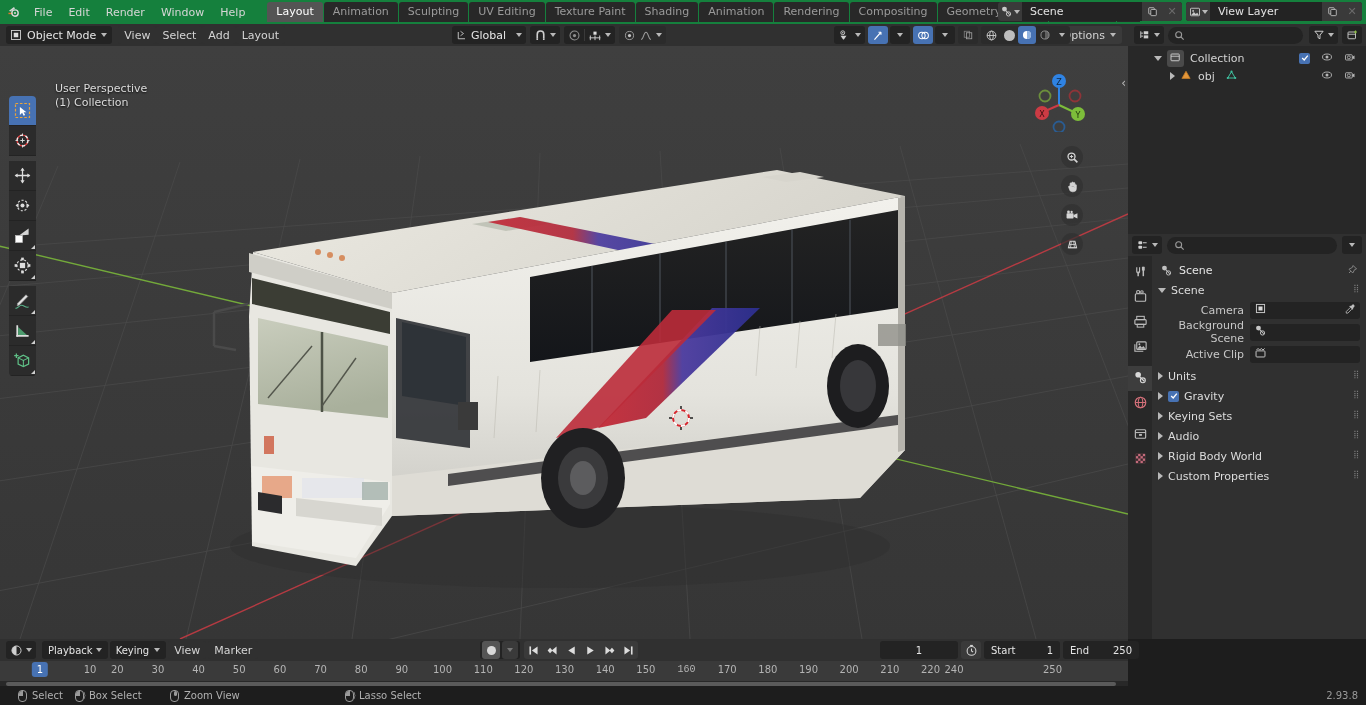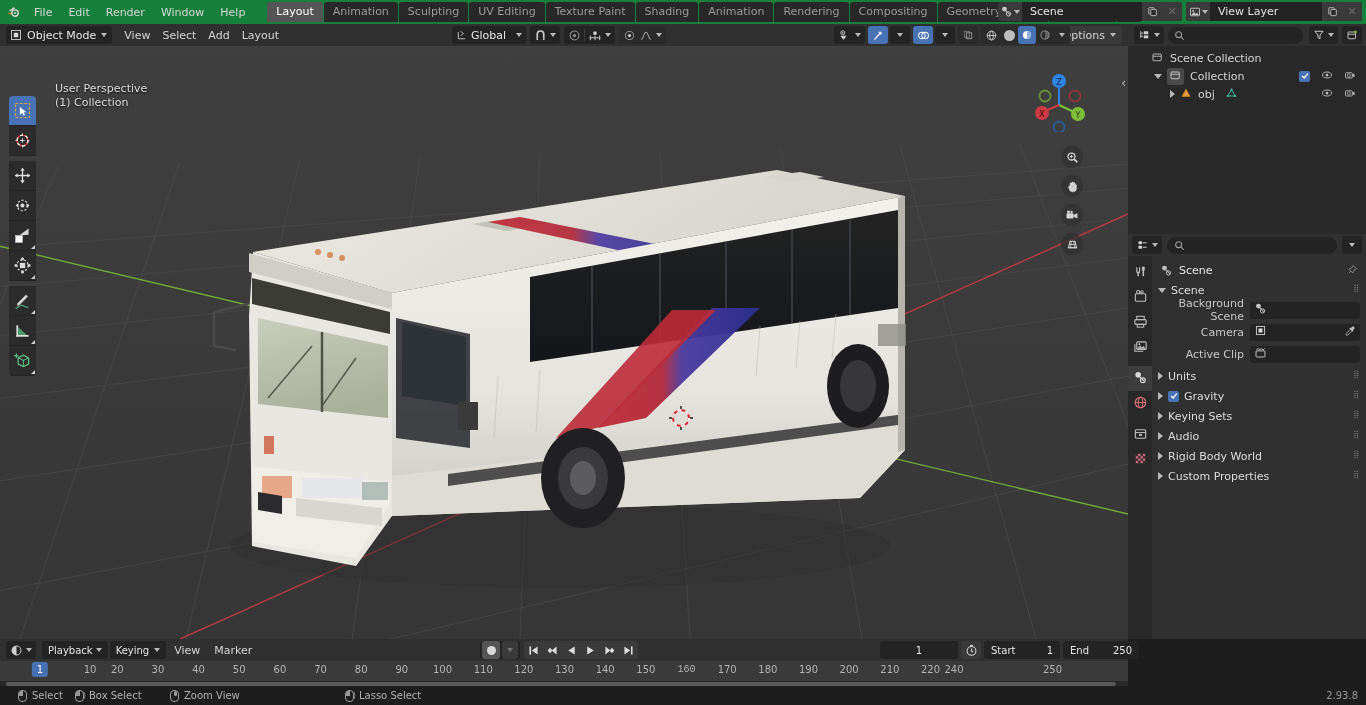--- a/index.html
+++ b/index.html
@@ -636,29 +636,20 @@
       <div class="iconbtn" style="margin-right:4px">
         <svg width="13" height="12" viewBox="0 0 16 16">
             <rect x="2" y="4" width="10" height="9" rx="1" fill="none" stroke="#cfcfcf" stroke-width="1.2"></rect>
             <path d="M2 7 L12 7" stroke="#cfcfcf" stroke-width="1.1"></path>
           <path d="M12 2 L12 6 M10 4 L14 4" stroke="#8fbf4a" stroke-width="1.6"></path>
           </svg>
       </div>
     </div>
     <div class="ol-rows" id="ol-rows">
         <div class="ol-row">
-          <span style="display:inline-block;width:10px"></span>
-          <span style="display:inline-block;width:13px"></span>
-          <span style="margin-right:6px"><svg width="13" height="12" viewBox="0 0 16 16">
-              <rect x="2" y="4" width="11" height="9" rx="1" fill="none" stroke="#c2c2c2" stroke-width="1.2"></rect>
-              <path d="M2 7 L13 7" stroke="#c2c2c2" stroke-width="1.1"></path>
-            </svg></span>
-          <span>Scene Collection</span>
-        </div>
-        <div class="ol-row">
           <span style="display:inline-block;width:26px"></span>
           <span class="tri" style="margin-right:5px"></span>
           <span style="margin-right:6px;background:#4a4a4a;border-radius:3px;padding:1px 2px"><svg width="13" height="12" viewBox="0 0 16 16">
               <rect x="2" y="4" width="11" height="9" rx="1" fill="none" stroke="#d5d5d5" stroke-width="1.2"></rect>
               <path d="M2 7 L13 7" stroke="#d5d5d5" stroke-width="1.1"></path>
             </svg></span>
           <span>Collection</span>
           <span class="ol-eye" style="right:56px">
             <span class="chk">
               <svg width="8" height="8" viewBox="0 0 10 10">
@@ -804,42 +795,42 @@
             <line x1="4" y1="12" x2="6.5" y2="9.5" stroke="#8d8d8d" stroke-width="1.2"></line>
             </svg>
         </div>
         <div id="pr-panels">
             <div class="panel-hd">
               <span class="tri"></span>
               <span>Scene</span>
               <span class="grip">⣿</span>
             </div>
             <div class="prop-row">
-              <span class="prop-lbl">Background Scene</span>
-              <span class="prop-fld">
-                <span><svg width="13" height="13" viewBox="0 0 16 16">
-                    <circle cx="5.5" cy="5" r="3" fill="#c6c6c6"></circle>
-                    <path d="M7 7 L12 12" stroke="#c6c6c6" stroke-width="1.3"></path>
-                    <circle cx="10.5" cy="11" r="2.6" fill="none" stroke="#c6c6c6" stroke-width="1.2"></circle>
-                  </svg></span>
-                <span class="sm"></span>
-              </span>
-            </div>
-            <div class="prop-row">
               <span class="prop-lbl">Camera</span>
               <span class="prop-fld">
                 <span><svg width="13" height="13" viewBox="0 0 16 16">
                     <rect x="3" y="3" width="10" height="10" fill="none" stroke="#c6c6c6" stroke-width="1.2"></rect>
                     <rect x="5.5" y="5.5" width="5" height="5" fill="#d8d8d8"></rect>
                   </svg></span>
                 <span class="sm"></span>
                 <span style="margin-left:auto"><svg width="12" height="12" viewBox="0 0 16 16">
                     <path d="M13.5 2.5 A2 2 0 0 0 10.7 2.5 L9 4.2 L8.2 3.4 L7 4.6 L11.4 9 L12.6 7.8 L11.8 7 L13.5 5.3 A2 2 0 0 0 13.5 2.5 Z" fill="#bdbdbd"></path>
                     <path d="M8.2 6.2 L3 11.4 L3 13.5 L5.1 13.5 L10.3 8.3" fill="none" stroke="#bdbdbd" stroke-width="1.1"></path>
                   </svg></span>
+              </span>
+            </div>
+            <div class="prop-row">
+              <span class="prop-lbl">Background Scene</span>
+              <span class="prop-fld">
+                <span><svg width="13" height="13" viewBox="0 0 16 16">
+                    <circle cx="5.5" cy="5" r="3" fill="#c6c6c6"></circle>
+                    <path d="M7 7 L12 12" stroke="#c6c6c6" stroke-width="1.3"></path>
+                    <circle cx="10.5" cy="11" r="2.6" fill="none" stroke="#c6c6c6" stroke-width="1.2"></circle>
+                  </svg></span>
+                <span class="sm"></span>
               </span>
             </div>
             <div class="prop-row">
               <span class="prop-lbl">Active Clip</span>
               <span class="prop-fld">
                 <span><svg width="13" height="13" viewBox="0 0 16 16">
                     <rect x="2.5" y="6" width="11" height="7.5" rx="1" fill="none" stroke="#c6c6c6" stroke-width="1.2"></rect>
                     <path d="M3 5 L5 3 L7 5 L9 3 L11 5 L13 3" stroke="#c6c6c6" stroke-width="1.2" fill="none"></path>
                   </svg></span>
                 <span class="sm"></span>

